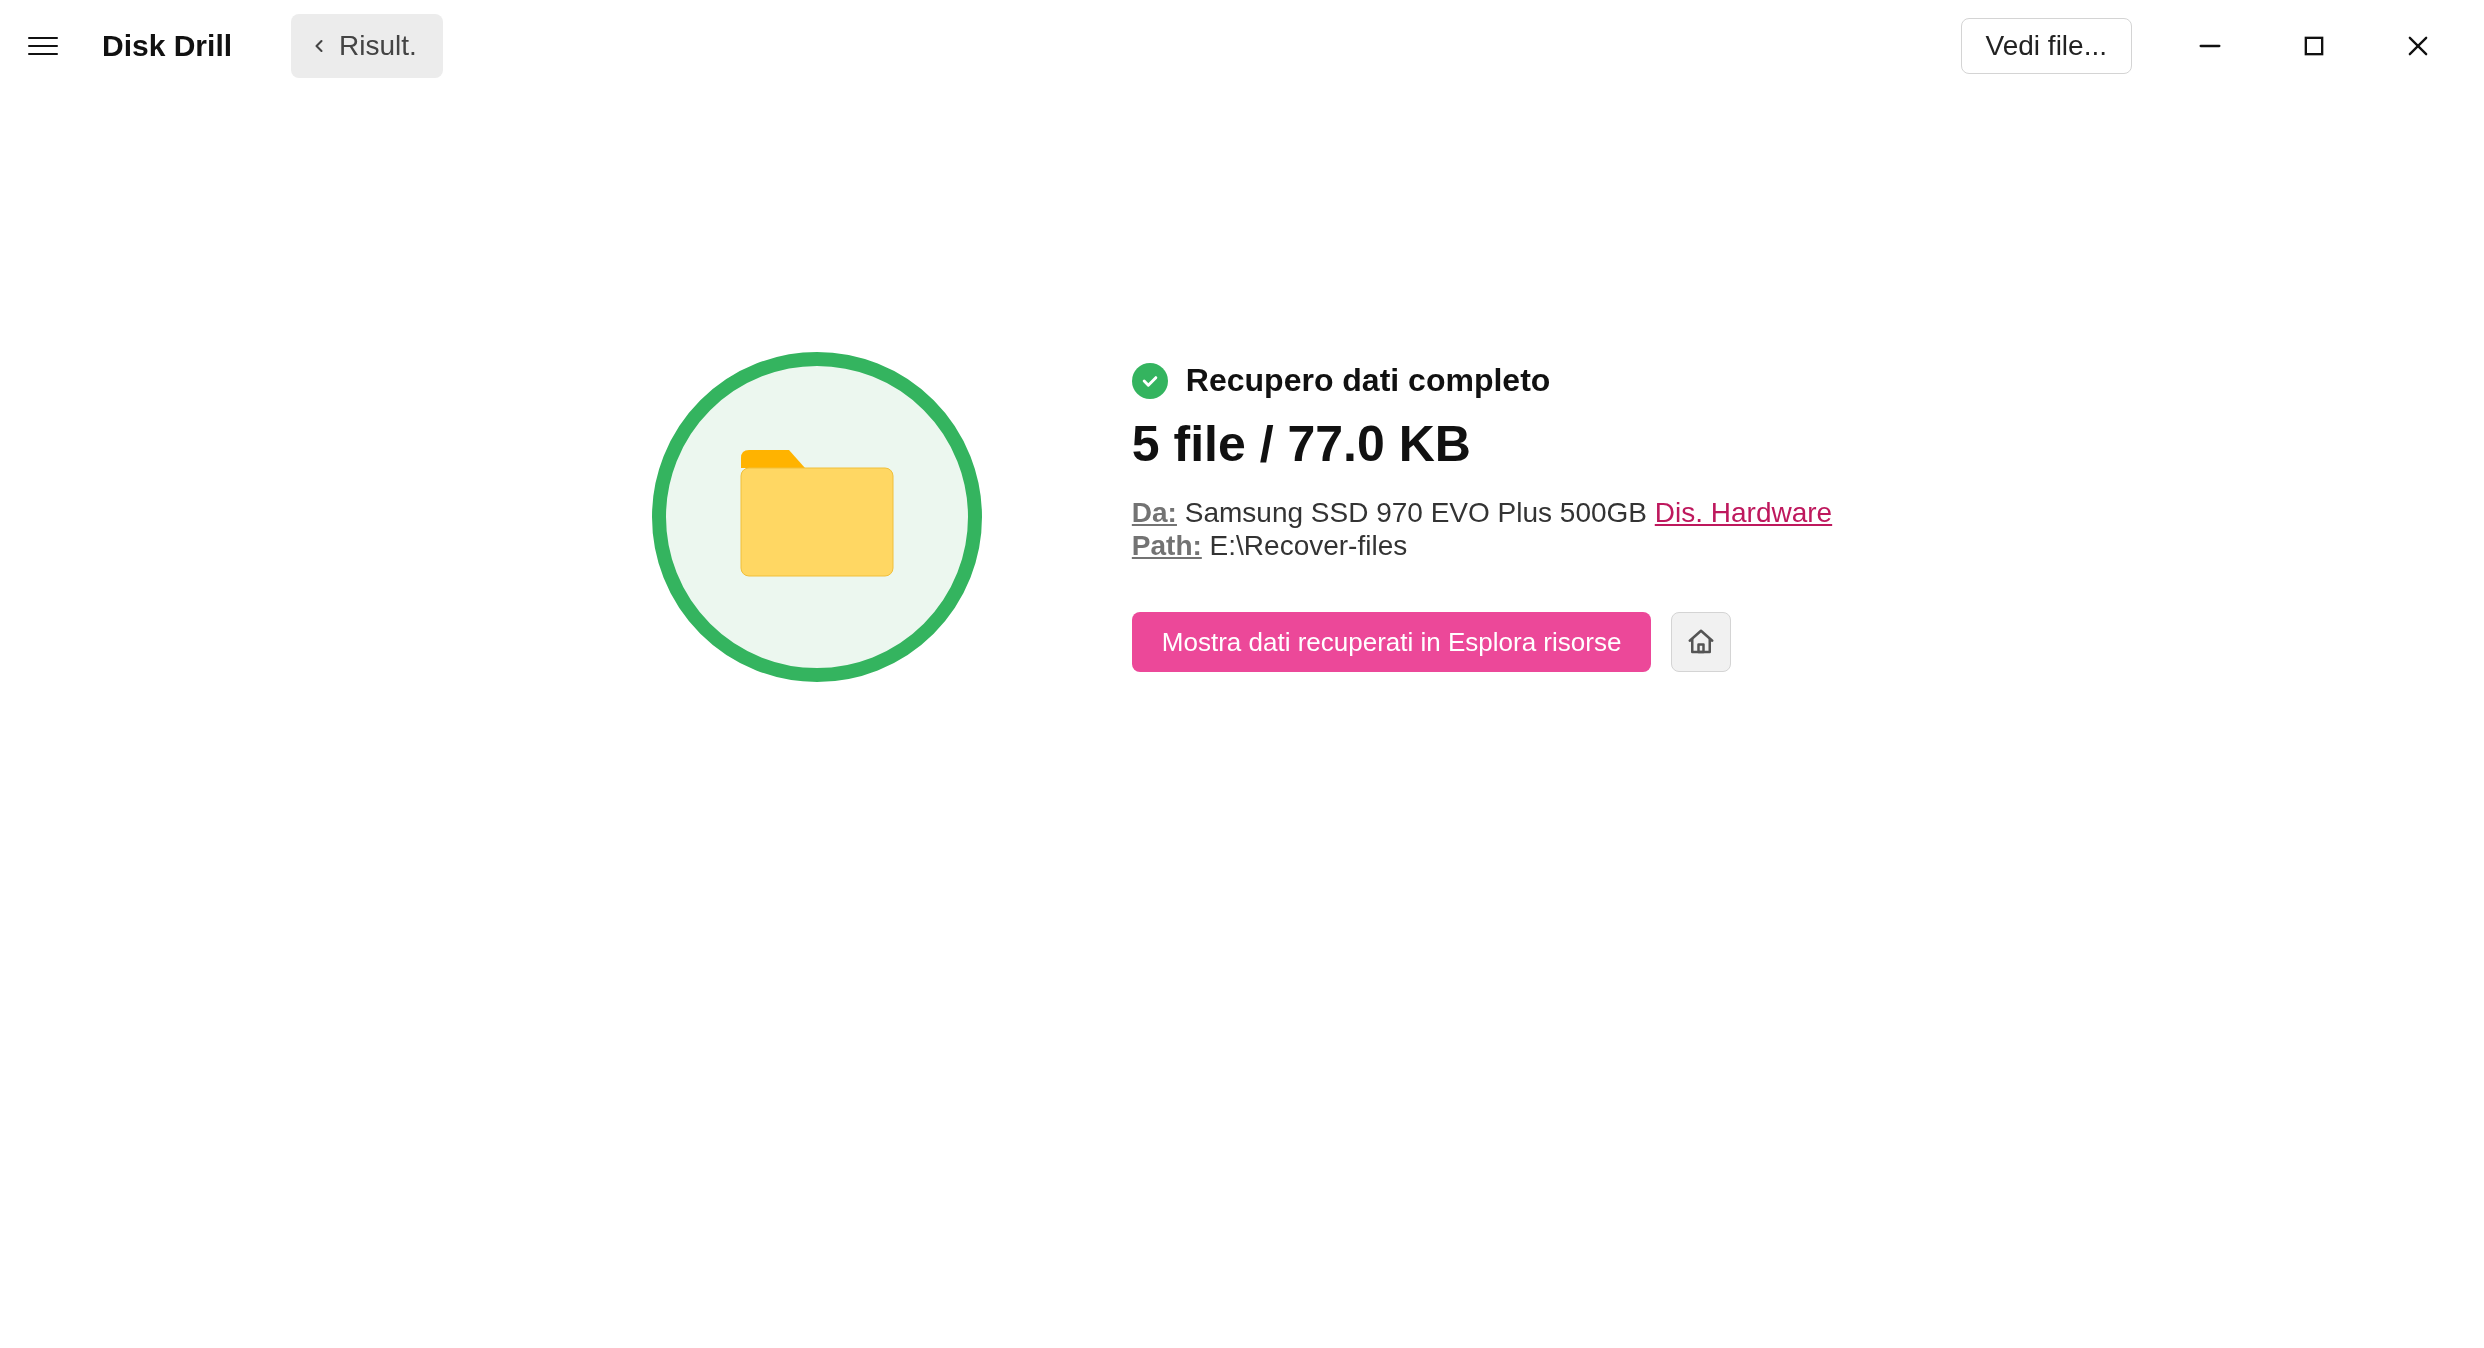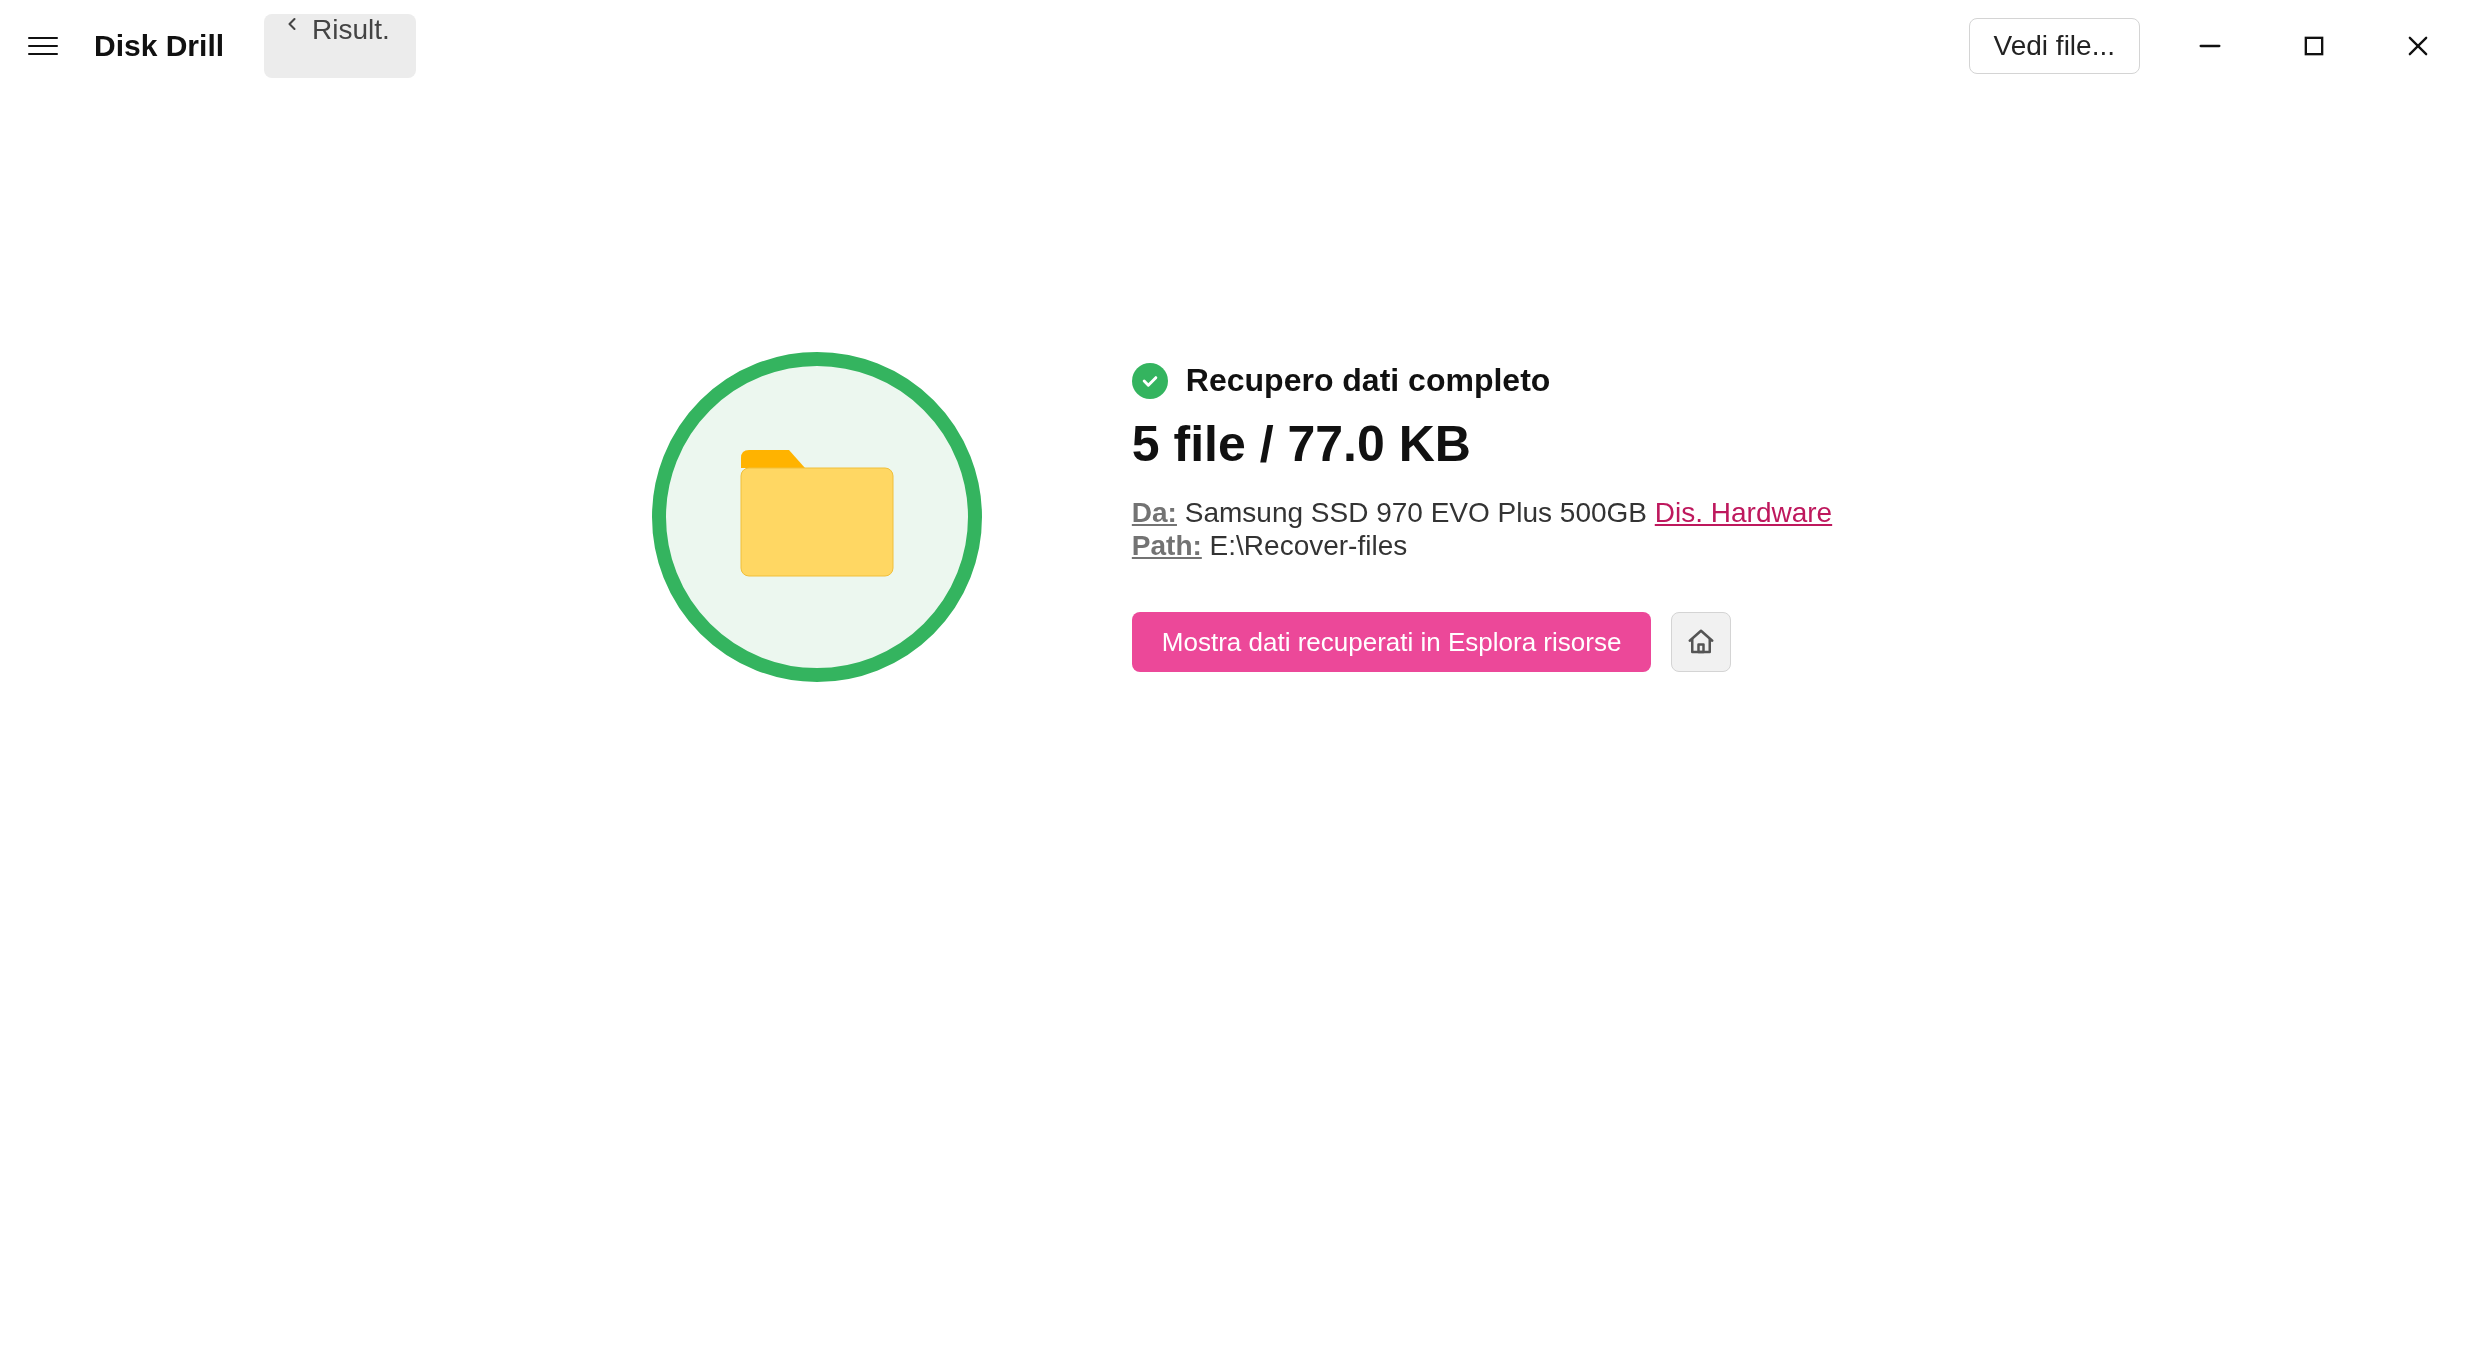--- a/index.html
+++ b/index.html
@@ -14,20 +14,21 @@
     height: 1348px;
     overflow: hidden;
     transform-origin: top left;
   }
   
   .topbar {
     display: flex;
     align-items: center;
     height: 92px;
     padding: 0 28px;
+    gap: 8px;
   }
   .hamburger {
     display: flex;
     flex-direction: column;
     justify-content: center;
     gap: 6px;
     width: 38px;
     height: 38px;
     cursor: pointer;
   }
@@ -39,26 +40,27 @@
     border-radius: 1px;
   }
   .app-title {
     font-size: 30px;
     font-weight: 600;
     margin-left: 28px;
     color: #111;
   }
   .back-button {
     display: flex;
+    align-items: center;
     background: #ececec;
     border: none;
     border-radius: 8px;
     height: 64px;
     padding: 0 26px 0 18px;
-    margin-left: 40px;
+    margin-left: 51px;
     font-size: 28px;
     color: #444;
     cursor: pointer;
     gap: 10px;
   }
   .back-button svg {
     width: 20px;
     height: 20px;
   }
   .topbar-spacer {

